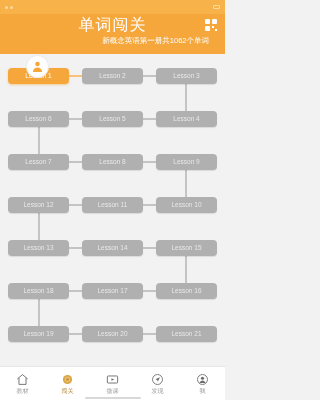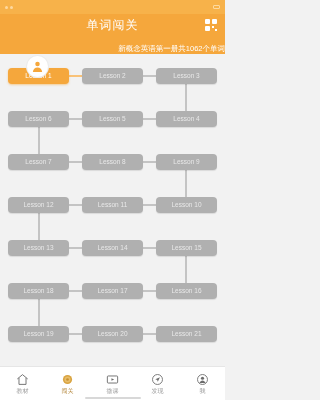--- a/index.html
+++ b/index.html
@@ -19,38 +19,38 @@
   }
   .sb-left,.sb-right{display:flex;align-items:center;gap:2px;}
   .sb-dot{width:3px;height:3px;border-radius:50%;background:#fdd9a0;display:inline-block;}
   .sb-bat{width:7px;height:4px;border:.5px solid #fdd9a0;border-radius:1px;display:inline-block;}
 
   
   .header{
     height:22px; background:#f5a73c; display:flex; align-items:center;
     justify-content:center; position:relative;
   }
-  .header-title{ color:#ffffff; font-size:12px; letter-spacing:1px; }
+  .header-title{ color:#ffffff; font-size:16px; letter-spacing:1px; }
   .header-icon{
     position:absolute; right:8px; top:50%; transform:translateY(-50%);
     width:12px; height:12px; cursor:pointer;
   }
   .header-icon i{
     position:absolute; background:#ffffff;
   }
   .hi-a{left:0;top:0;width:5px;height:5px;border-radius:1px;}
   .hi-b{right:0;top:0;width:5px;height:5px;border-radius:1px;}
   .hi-c{left:0;bottom:0;width:5px;height:5px;border-radius:1px;}
   .hi-d{right:0;bottom:0;width:2px;height:2px;}
   .hi-e{right:3px;bottom:3px;width:2px;height:2px;}
 
   
   .subtitle-bar{
-    height:18px; background:#f5a73c; display:flex; align-items:flex-end;
-    justify-content:flex-end; padding-right:0;
+    height:18px; background:#f5a73c; display:flex; align-items:flex-start;
+    justify-content:flex-end; padding-right:16px;
   }
   .subtitle{ color:#ffffff; font-size:7.5px; }
 
   
   .map{
     position:absolute; left:0; right:0; top:54px; bottom:34px;
     background:#f2f2f2; overflow:hidden;
   }
   .row{
     position:relative; height:43px; display:flex; align-items:center;

